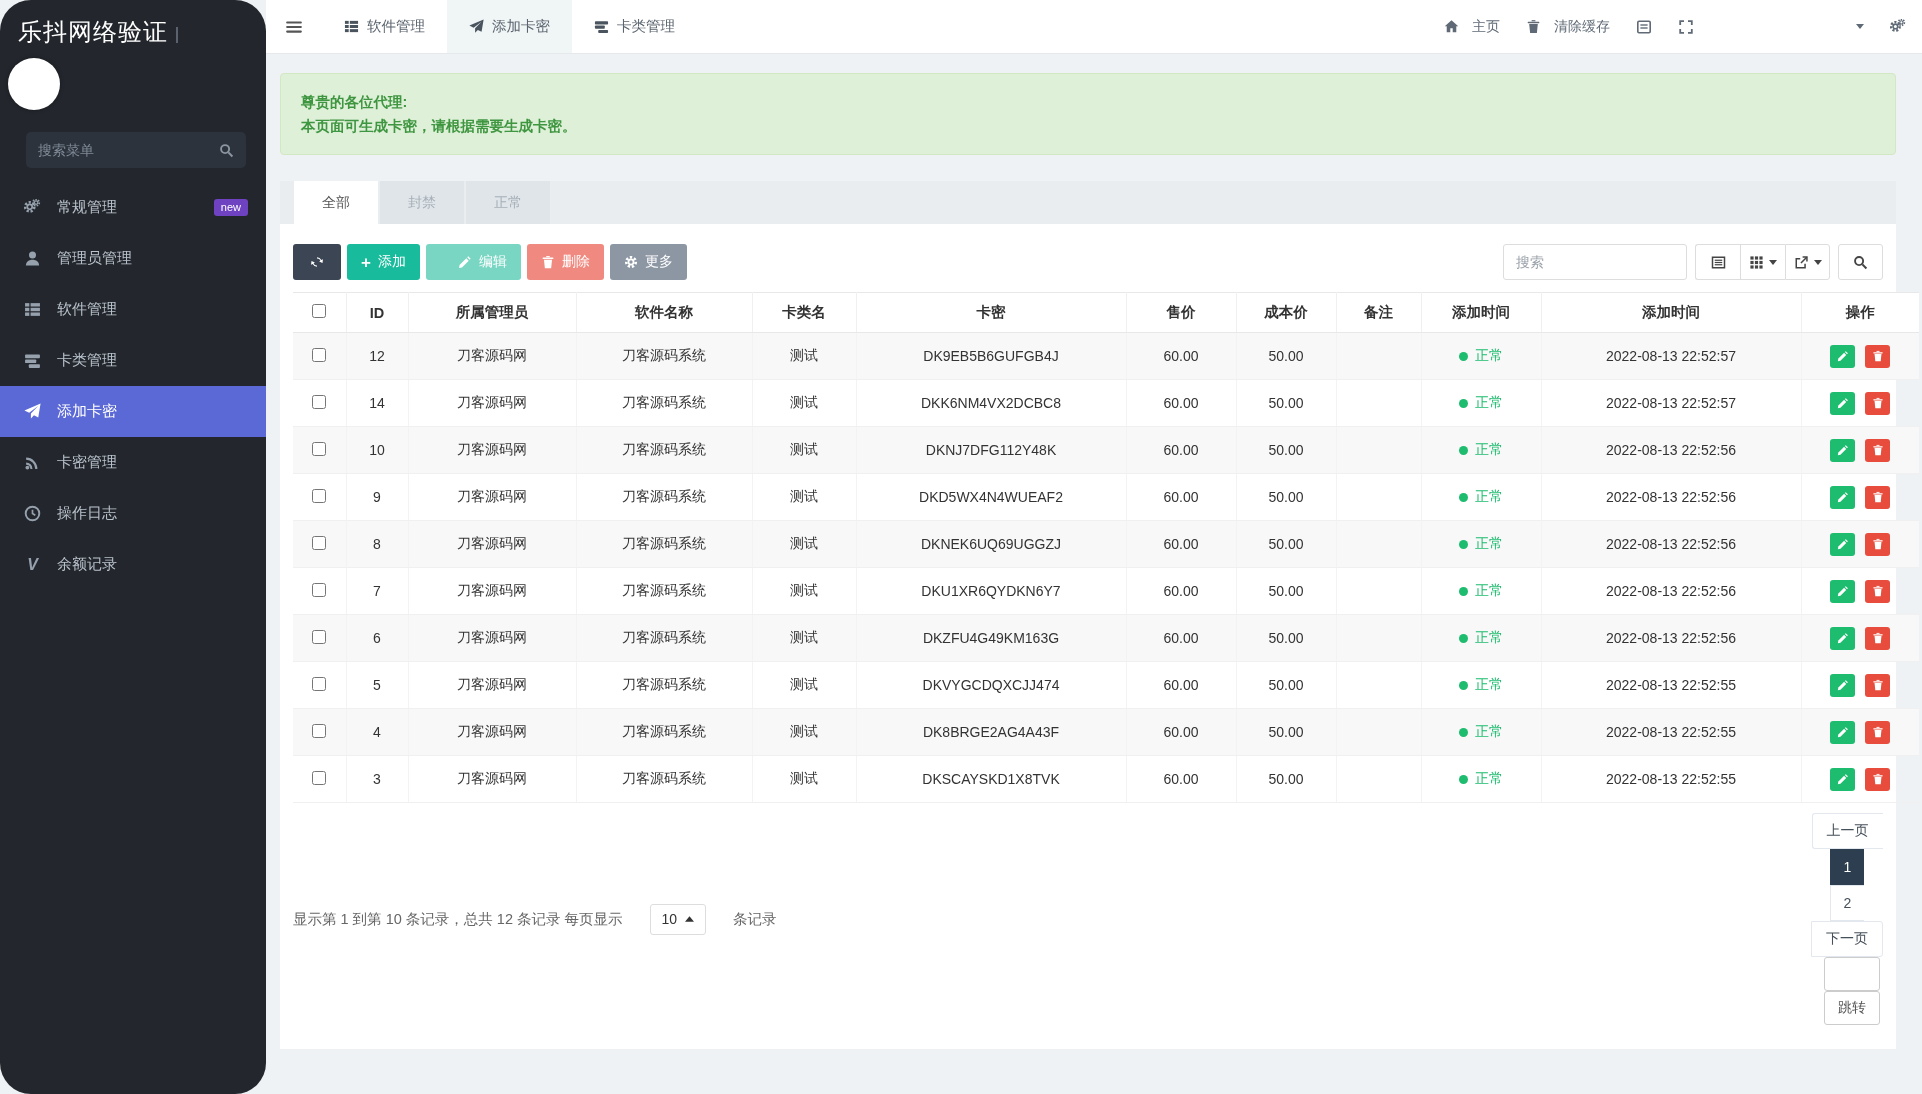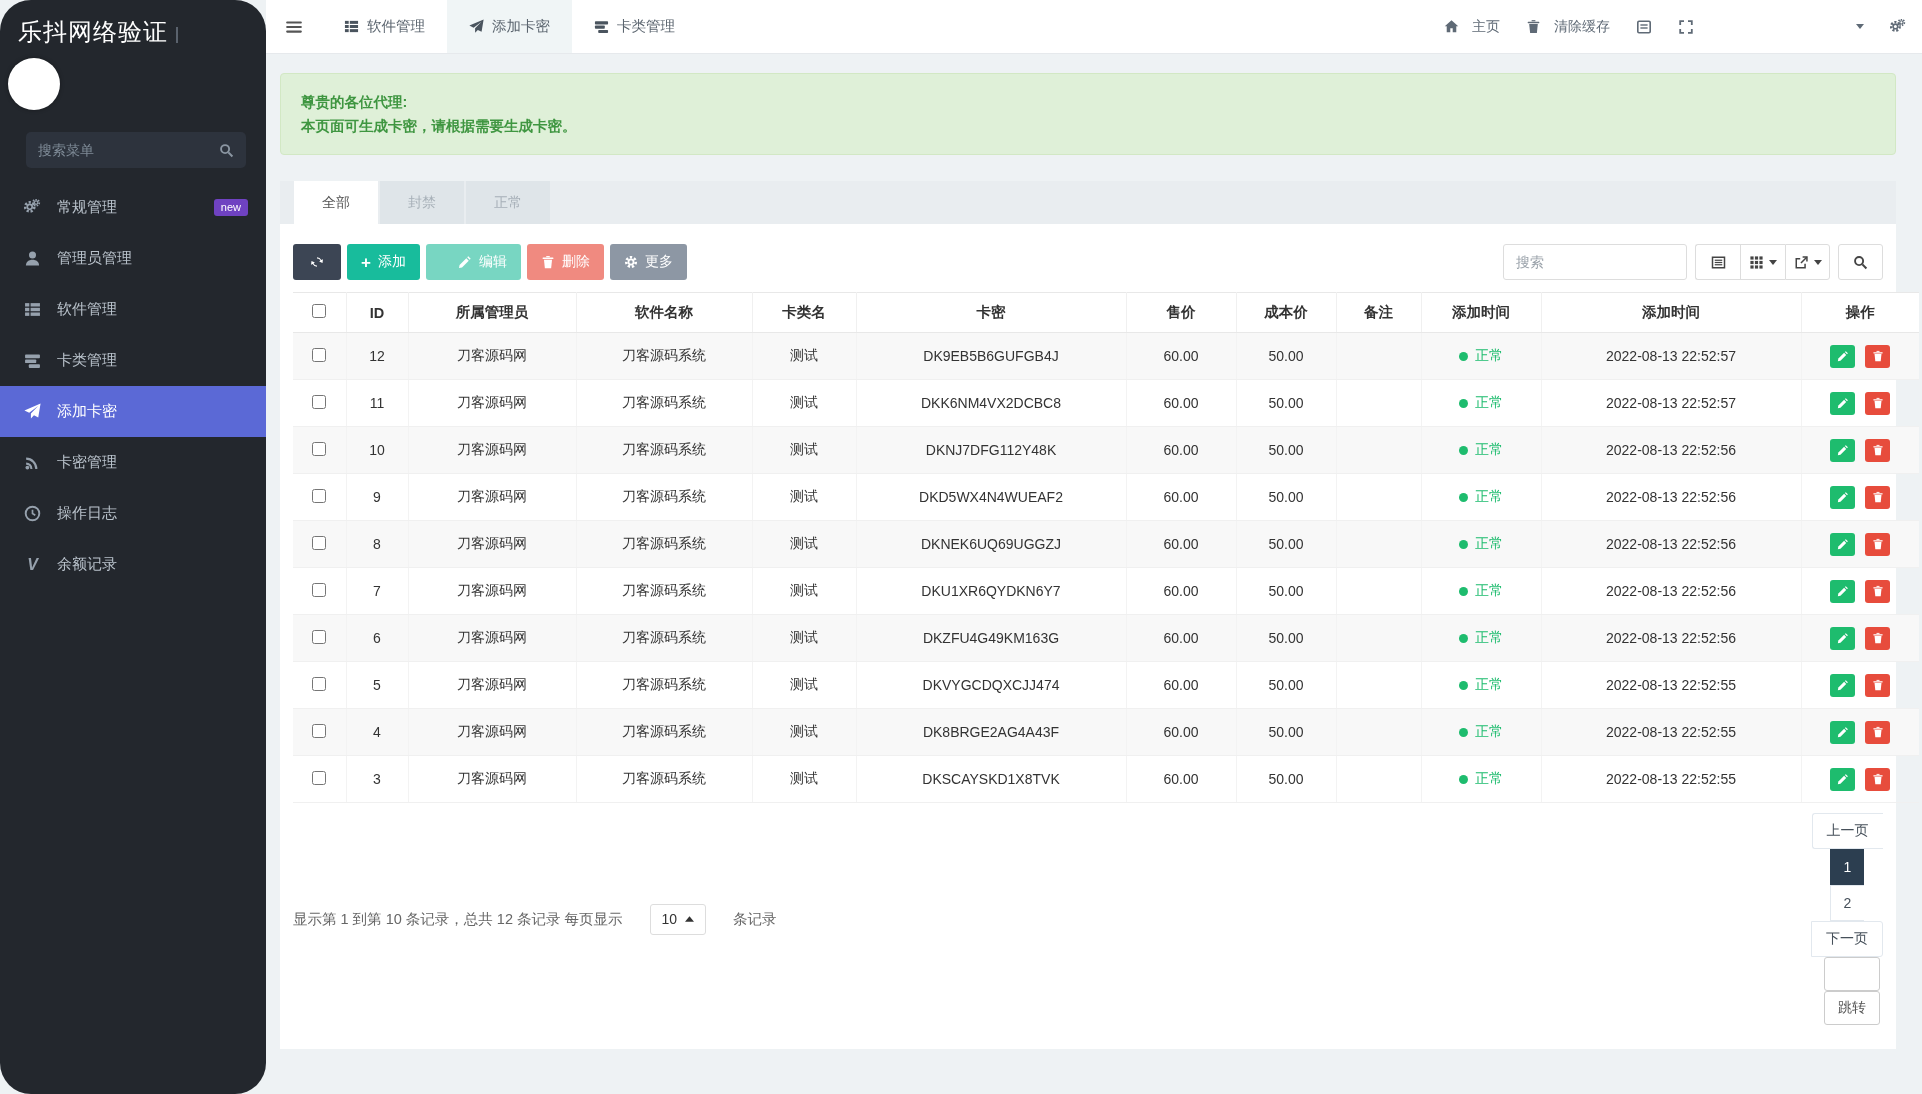--- a/index.html
+++ b/index.html
@@ -486,21 +486,21 @@
               </button>
               <button class="act-btn act-del">
                 <svg class="ic" viewBox="0 0 16 16">
                       <use href="#i-trash"></use>
                     </svg>
               </button>
             </td>
           </tr>
               <tr>
             <td><input type="checkbox" style=""></td>
-            <td>11</td>
+            <td>14</td>
             <td>刀客源码网</td>
             <td>刀客源码系统</td>
             <td>测试</td>
             <td>DKK6NM4VX2DCBC8</td>
             <td>60.00</td>
             <td>50.00</td>
             <td></td>
             <td class="status-cell">
               <span class="dot"></span><span class="status-text">正常</span>
             </td>

